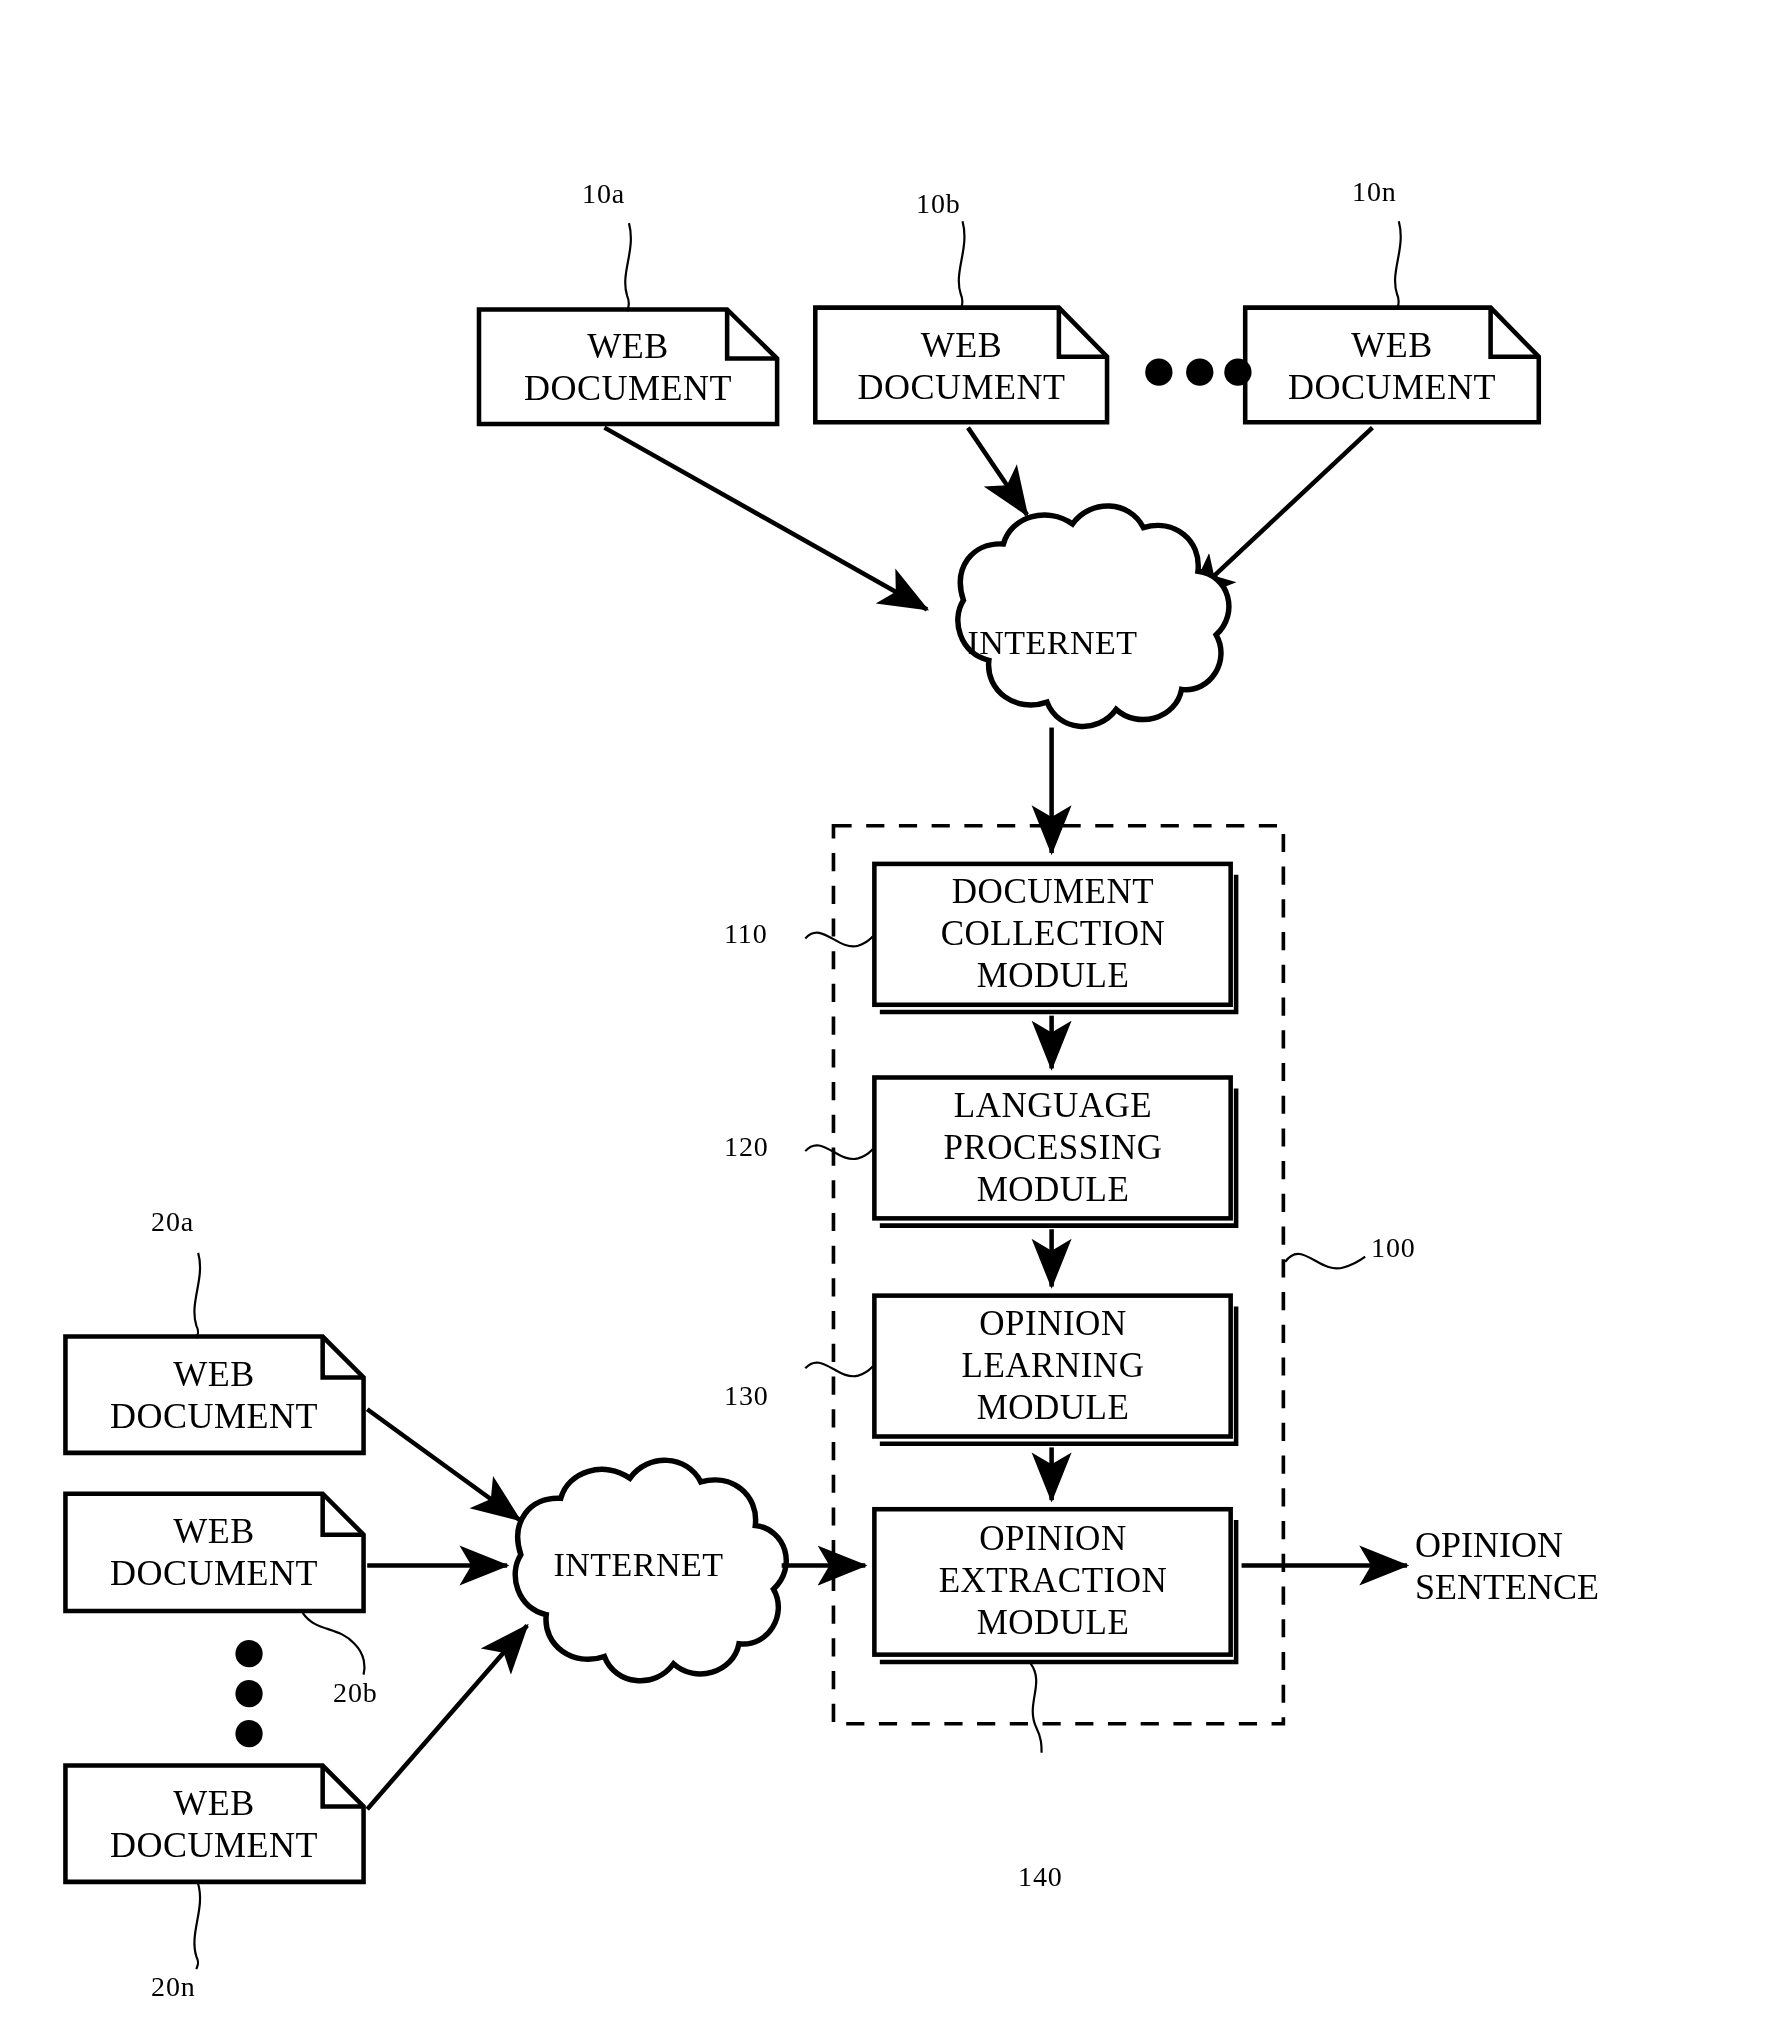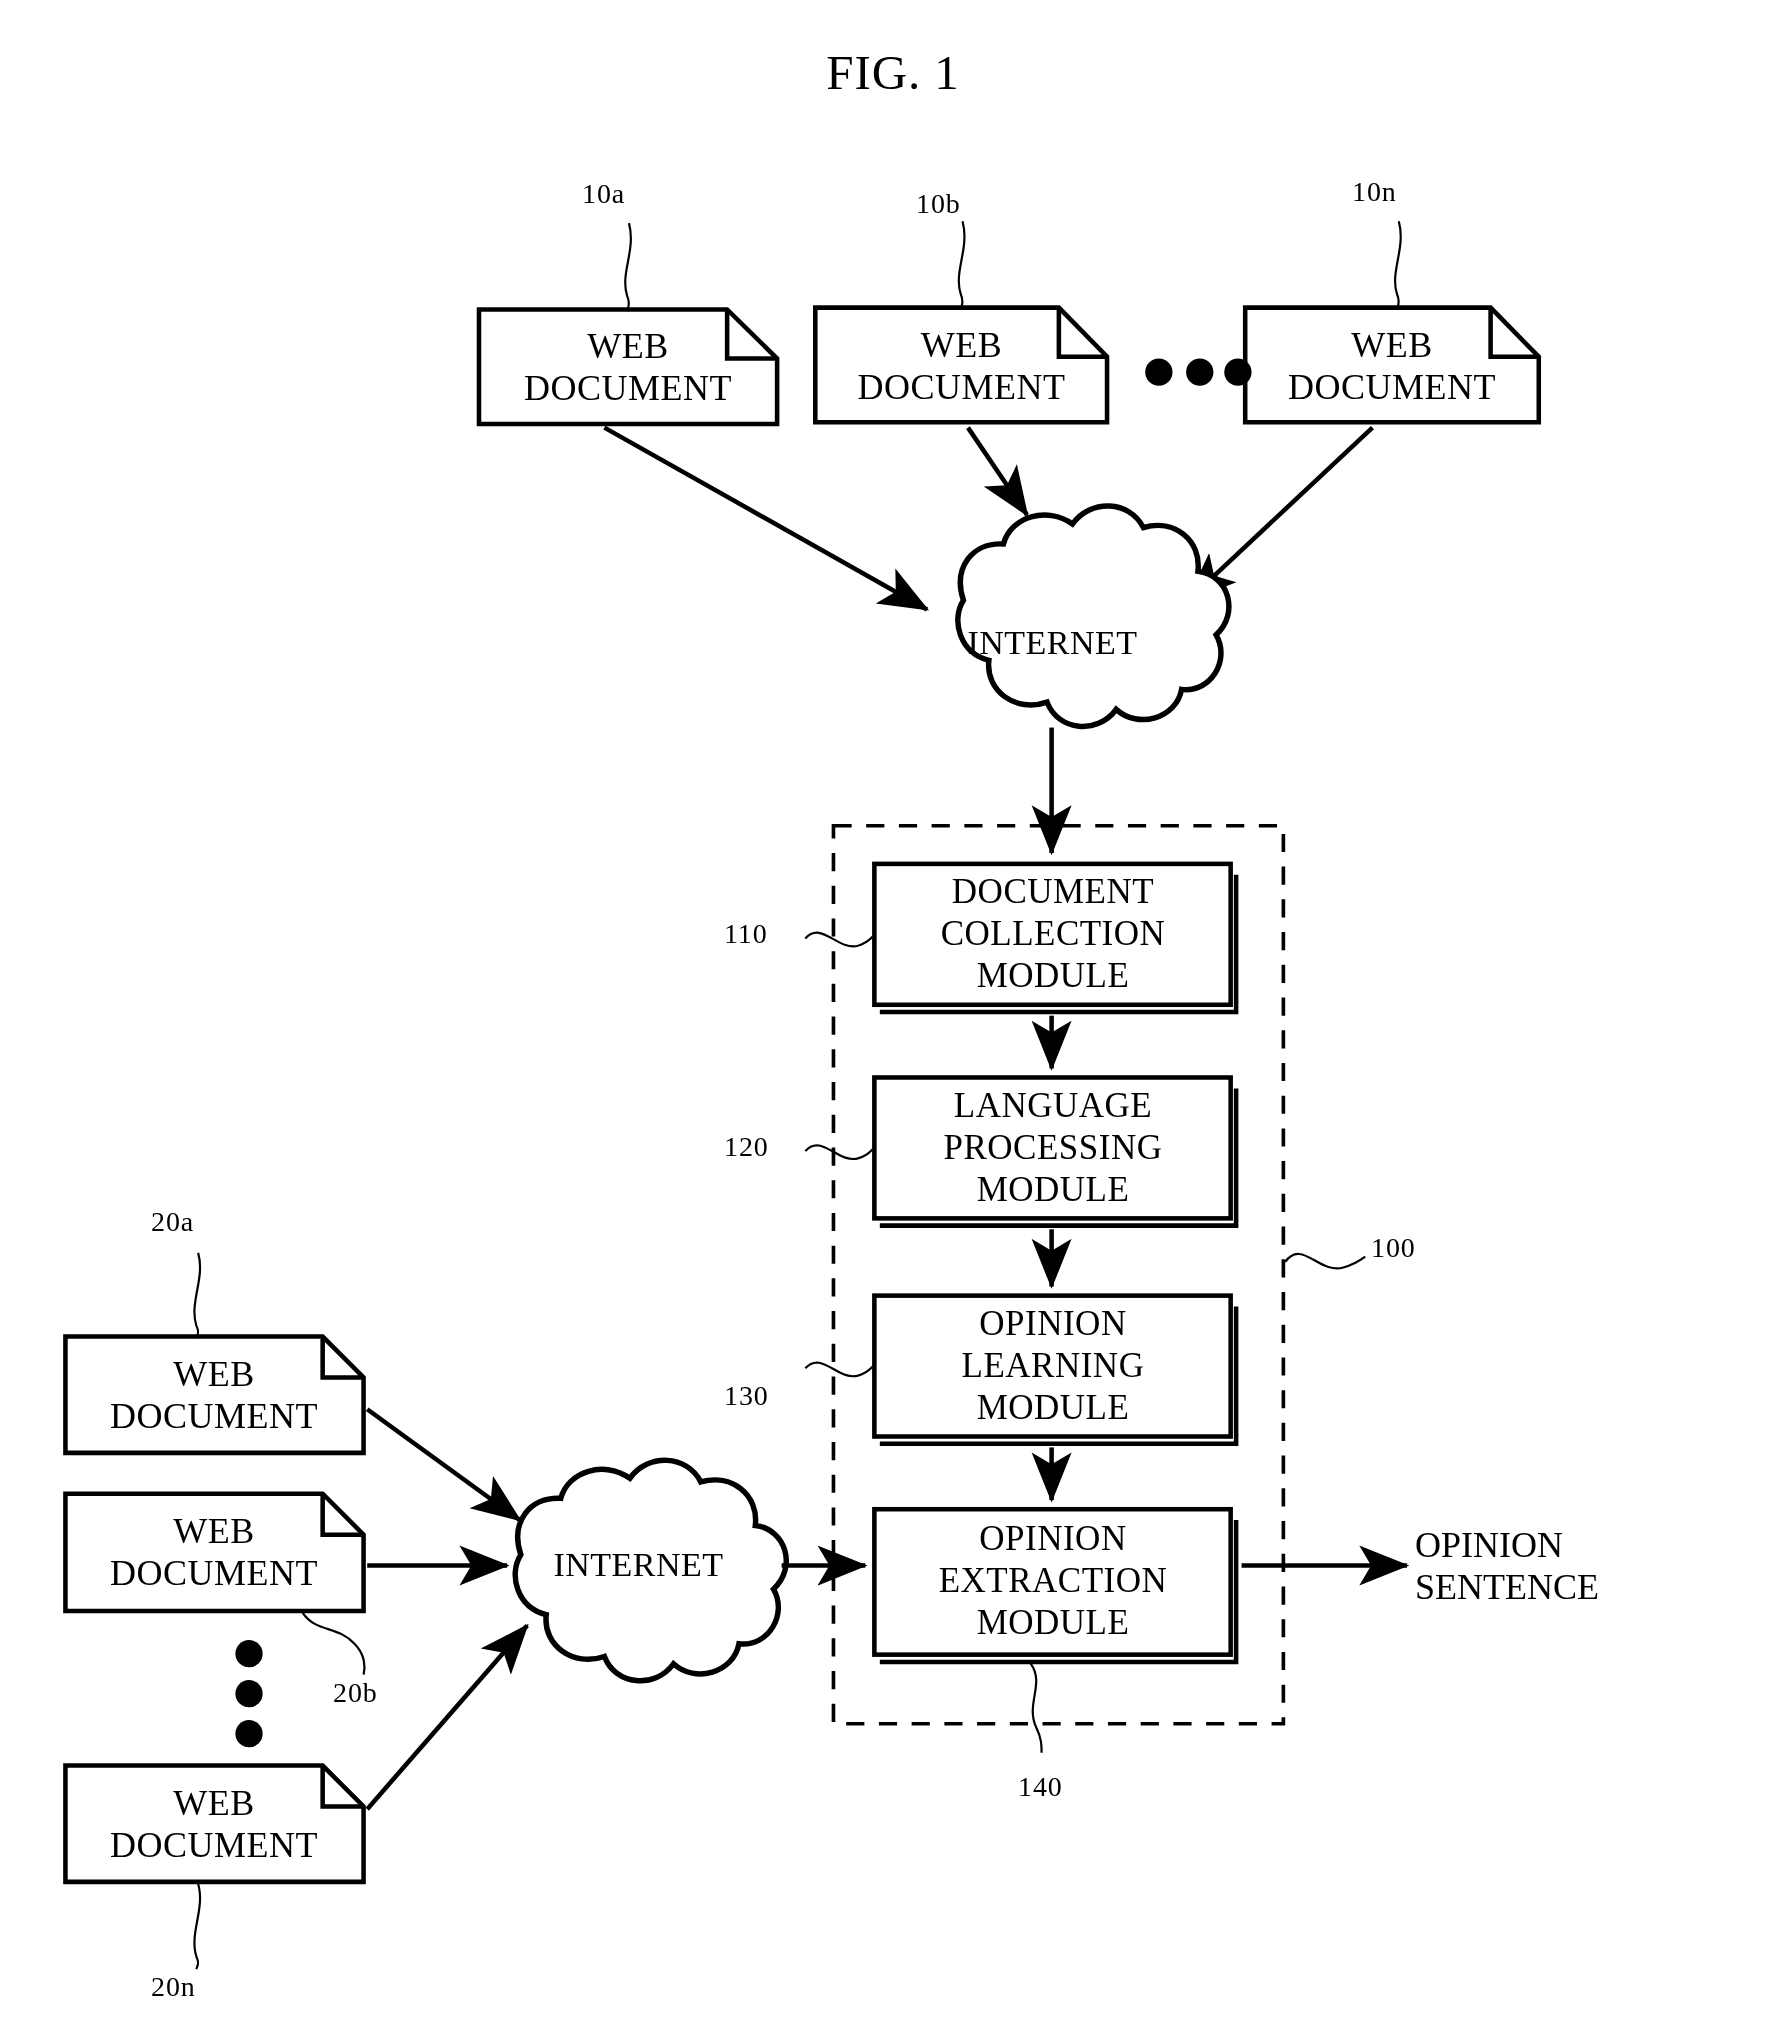--- a/index.html
+++ b/index.html
@@ -67,21 +67,20 @@
     font-size: 36px;
     line-height: 42px;
     white-space: pre-line;
   }
 </style>
 </head>
 <body>
 
 <div id="page">
 
-  <div id="fig-title">FIG. 1</div>
 
   <svg class="layer" viewBox="0 0 1965 2238">
     <defs>
       <marker id="arrowhead" markerWidth="13" markerHeight="13" refX="10.5" refY="5" orient="auto" markerUnits="strokeWidth">
         <path d="M0,0.6 L11,5 L0,9.4 L2.6,5 Z" fill="#000"></path>
       </marker>
     </defs>
 
     <g stroke="#000" stroke-width="5" fill="#fff">
       <path d="M527,340 L800,340 L855,394 L855,466 L527,466 Z"></path>
@@ -236,21 +235,21 @@
 LEARNING
 MODULE</div>
   <div class="module-text" style="left:871px; top:1518px; width:364px;">OPINION
 EXTRACTION
 MODULE</div>
 
   <div class="ref-label" style="left:724px; top:918px;">110</div>
   <div class="ref-label" style="left:724px; top:1131px;">120</div>
   <div class="ref-label" style="left:724px; top:1348px;margin-top:32px;">130</div>
   <div class="ref-label" style="left:1371px; top:1232px;">100</div>
-  <div class="ref-label" style="left:1018px; top:1771px;">140</div>
+  <div class="ref-label" style="left:1018px; top:1861px;">140</div>
 
   <div class="out-text" style="left:1415px; top:1524px; width:364px;">OPINION
 SENTENCE</div>
 
   <div class="doc-text" style="left:65px; top:1353px; width:298px;">WEB
 DOCUMENT</div>
   <div class="doc-text" style="left:65px; top:1510px; width:298px;">WEB
 DOCUMENT</div>
   <div class="doc-text" style="left:65px; top:1782px; width:298px;">WEB
 DOCUMENT</div>

